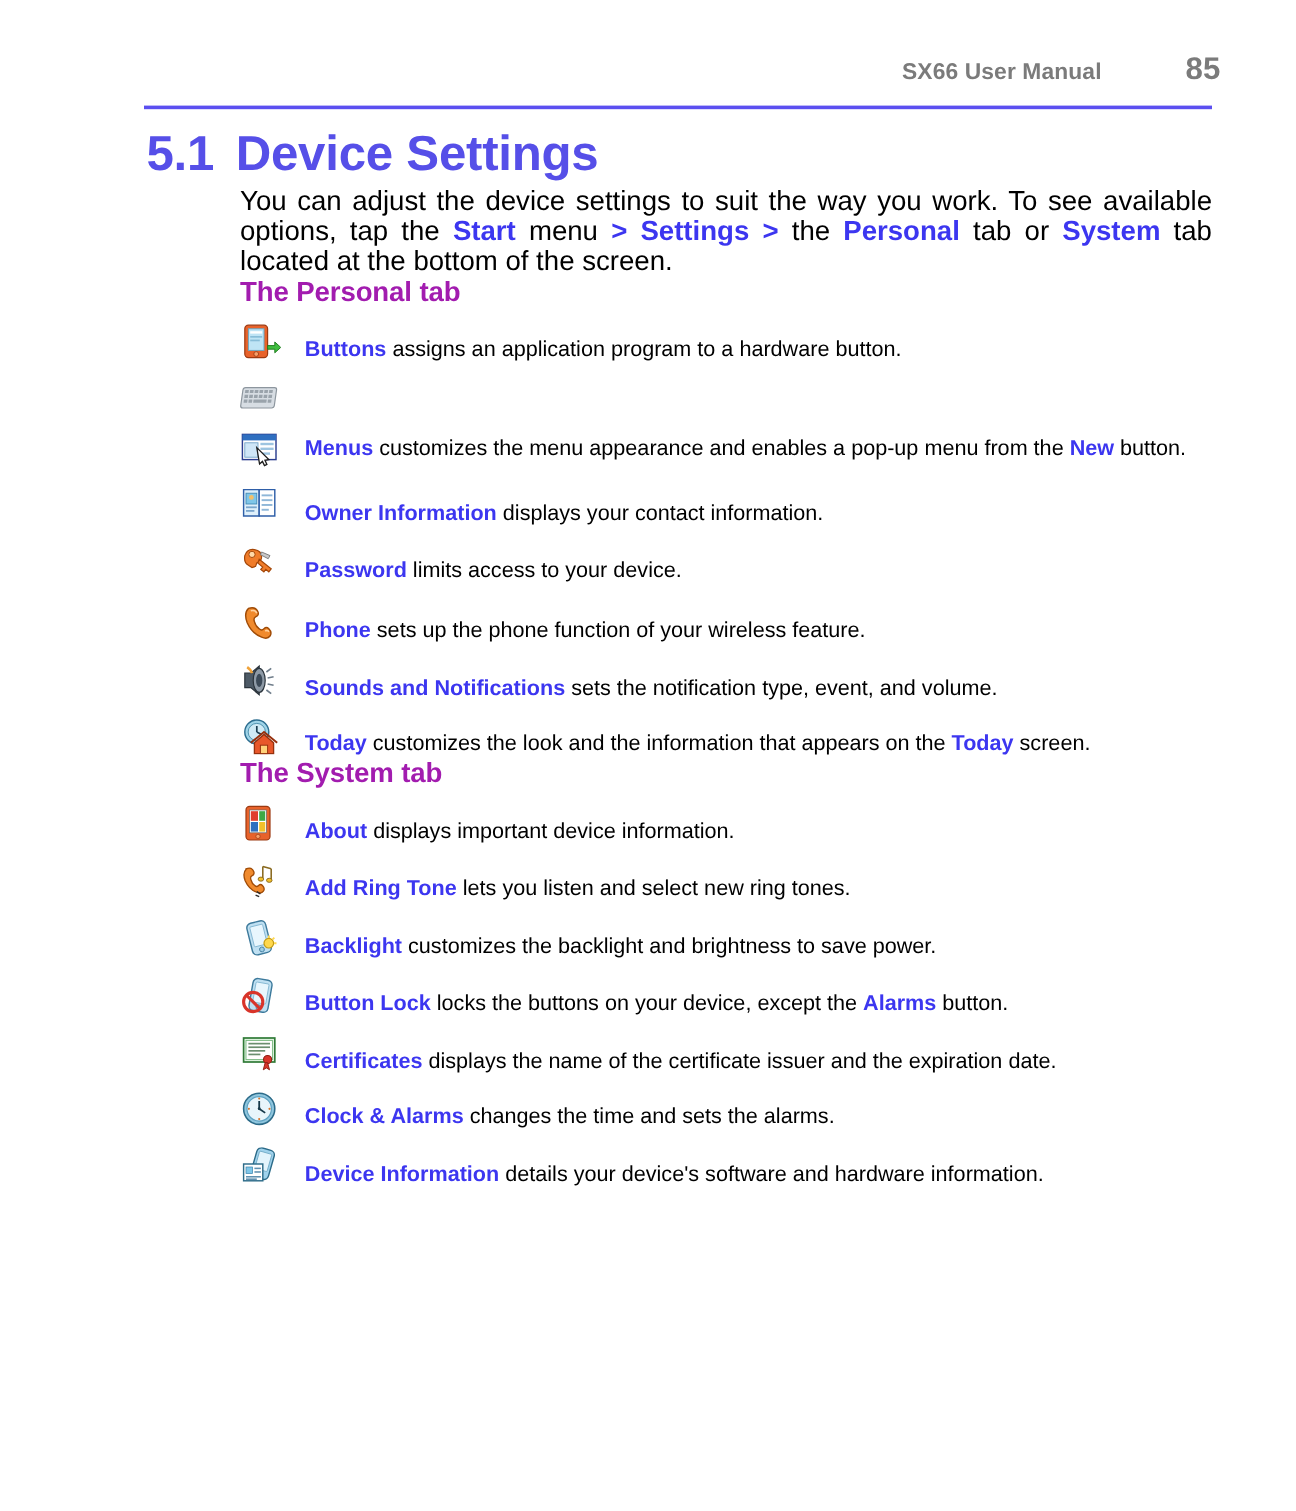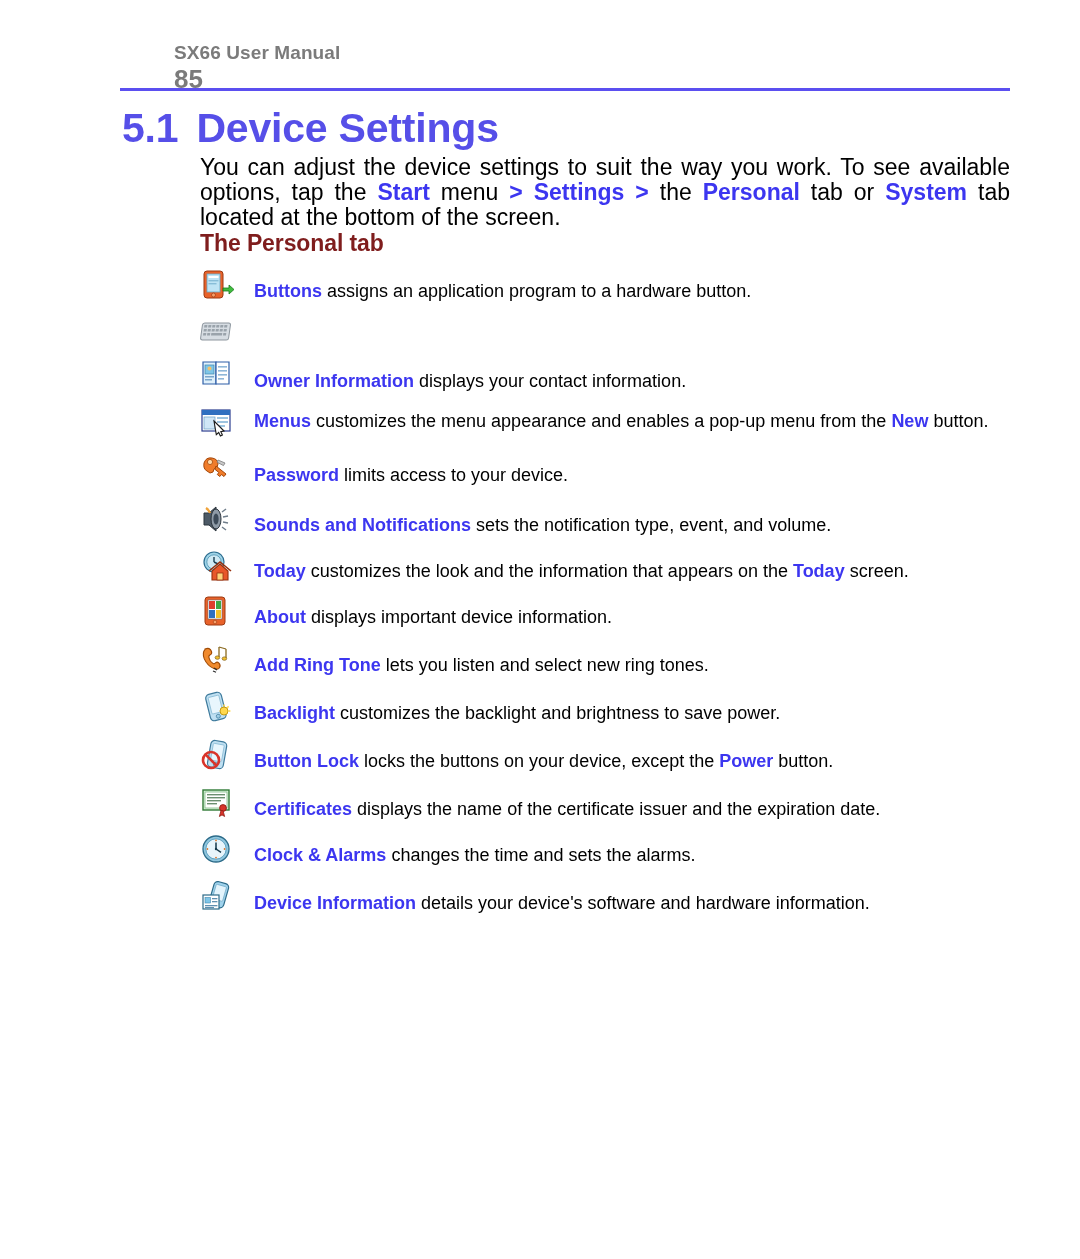--- a/index.html
+++ b/index.html
@@ -19,27 +19,26 @@
     position: relative;
     width: 1080px;
     height: 1259px;
     box-sizing: border-box;
     padding: 0;
   }
 
   
   .header {
     position: absolute;
-    left: 104px;
+    left: 124px;
     top: 42px;
     width: 890px;
     display: flex;
     align-items: baseline;
     justify-content: flex-end;
-    flex-direction: column;
   }
   .header-title {
     font-size: 19px;
     font-weight: bold;
     color: #7b7b7b;
     letter-spacing: 0.1px;
   }
   .header-page {
     font-size: 26px;
     font-weight: bold;
@@ -87,21 +86,21 @@
     color: #000;
   }
   .kw {
     color: #3c36f0;
     font-weight: bold;
   }
 
   h2.section {
     font-size: 23px;
     font-weight: bold;
-    color: #7f1d1d;
+    color: #a21caf;
     margin: 0;
     padding: 0;
     letter-spacing: -0.1px;
   }
   .section-personal { margin-top: 38px; }
   .section-system   { margin-top: 58px; }
 
   
   .entries { margin-top: 12px; }
   .entry {
@@ -208,65 +207,75 @@
                 <rect x="4" y="12" width="3" height="2.6"></rect>
                   <rect x="8" y="12" width="3" height="2.6"></rect>
                 <rect x="12" y="12" width="11" height="2.6"></rect>
                   <rect x="24" y="12" width="3" height="2.6"></rect>
               </g>
             </g>
           </svg>
         </span>
       </div>
 
+      <div class="entry e-menus two-line">
+        <span class="icon-slot">
+          <svg width="34" height="32" viewBox="0 0 34 32">
+            <rect x="2" y="3" width="28" height="21" fill="#ffffff" stroke="#2c3e8f" stroke-width="1.2"></rect>
+            <rect x="2" y="3" width="28" height="5" fill="#2f6fc0"></rect>
+            <rect x="4" y="10" width="11" height="12" fill="#cfe6f7" stroke="#6a9ec4" stroke-width="0.7"></rect>
+            <rect x="17" y="10" width="11" height="2" fill="#9dc4e0"></rect>
+            <rect x="17" y="14" width="11" height="2" fill="#9dc4e0"></rect>
+            <rect x="17" y="18" width="8" height="2" fill="#9dc4e0"></rect>
+            <path d="M14 14 l10 10 -3.2 0.6 1.6 3.4 -2 1 -1.7-3.5 -2.4 2.2 z" fill="#ffffff" stroke="#1b1b1b" stroke-width="1.1"></path>
+          </svg>
+        </span>
+        <span class="entry-text"><span class="kw">Menus</span><span> customizes the menu appearance and enables a pop-up menu from the </span><span class="kw">New</span><span> button.</span></span>
+      </div>
+
       <div class="entry e-owner">
         <span class="icon-slot">
           <svg width="34" height="32" viewBox="0 0 34 32">
             <path d="M3 3 h13 v22 h-13 z" fill="#dff0fb" stroke="#2f5fa8" stroke-width="1.2"></path>
             <path d="M16 3 h13 v22 h-13 z" fill="#ffffff" stroke="#2f5fa8" stroke-width="1.2"></path>
             <rect x="5" y="6" width="9" height="9" fill="#7fc6e8" stroke="#3f87b0" stroke-width="0.7"></rect>
             <circle cx="9.5" cy="9.5" r="2" fill="#f4c069"></circle>
             <rect x="5" y="17" width="9" height="1.5" fill="#7aa6cc"></rect>
             <rect x="5" y="20" width="7" height="1.5" fill="#7aa6cc"></rect>
             <rect x="18" y="7" width="9" height="1.6" fill="#8fb7d8"></rect>
             <rect x="18" y="11" width="9" height="1.6" fill="#8fb7d8"></rect>
             <rect x="18" y="15" width="9" height="1.6" fill="#8fb7d8"></rect>
             <rect x="18" y="19" width="6" height="1.6" fill="#8fb7d8"></rect>
           </svg>
         </span>
         <span class="entry-text"><span class="kw">Owner Information</span><span> displays your contact information.</span></span>
       </div>
 
-      <div class="entry e-menus two-line">
-        <span class="icon-slot">
-          <svg width="34" height="32" viewBox="0 0 34 32">
-            <rect x="2" y="3" width="28" height="21" fill="#ffffff" stroke="#2c3e8f" stroke-width="1.2"></rect>
-            <rect x="2" y="3" width="28" height="5" fill="#2f6fc0"></rect>
-            <rect x="4" y="10" width="11" height="12" fill="#cfe6f7" stroke="#6a9ec4" stroke-width="0.7"></rect>
-            <rect x="17" y="10" width="11" height="2" fill="#9dc4e0"></rect>
-            <rect x="17" y="14" width="11" height="2" fill="#9dc4e0"></rect>
-            <rect x="17" y="18" width="8" height="2" fill="#9dc4e0"></rect>
-            <path d="M14 14 l10 10 -3.2 0.6 1.6 3.4 -2 1 -1.7-3.5 -2.4 2.2 z" fill="#ffffff" stroke="#1b1b1b" stroke-width="1.1"></path>
-          </svg>
-        </span>
-        <span class="entry-text"><span class="kw">Menus</span><span> customizes the menu appearance and enables a pop-up menu from the </span><span class="kw">New</span><span> button.</span></span>
-      </div>
-
       <div class="entry e-password">
         <span class="icon-slot">
           <svg width="34" height="32" viewBox="0 0 34 32">
             <path d="M4 10 q2-6 8-5 q6 1 6 6 q0 4-4 5 l-1 3 -3 1 -3-2 q-4-2-3-8 z" fill="#f07c2a" stroke="#a44607" stroke-width="1"></path>
             <circle cx="10" cy="9" r="2.6" fill="#ffd9a8" stroke="#a44607" stroke-width="0.8"></circle>
             <path d="M16 13 l10 8 -2 2.5 -2.5-2 -1.6 2 -2.6-2 1.6-2 -4-3.2 z" fill="#f07c2a" stroke="#a44607" stroke-width="1"></path>
             <path d="M18 7 l7 3 -1.5 2.6 -6.5-3.4 z" fill="#c8c8c8" stroke="#7b7b7b" stroke-width="0.8"></path>
           </svg>
         </span>
         <span class="entry-text"><span class="kw">Password</span><span> limits access to your device.</span></span>
       </div>
 
+      <div class="entry e-phone">
+        <span class="icon-slot">
+          <svg width="34" height="32" viewBox="0 0 34 32">
+            <path d="M7 4 q6-2 8 3 q1 3 -2 4 q-2 1 -1 4 q1 4 4 6 q2 2 4 0 q2-2 4 0 q3 3 1 6 q-2 3 -7 1 q-8-3 -12-12 q-3-8 1-12 z" fill="#f08a2d" stroke="#a04b06" stroke-width="1.2"></path>
+            <path d="M9 6 q4-1 5 2" fill="none" stroke="#ffd2a0" stroke-width="1.4"></path>
+            <path d="M21 23 q2-1.5 3 0.6" fill="none" stroke="#ffd2a0" stroke-width="1.4"></path>
+          </svg>
+        </span>
+        <span class="entry-text"><span class="kw">Phone</span><span> sets up the phone function of your wireless feature.</span></span>
+      </div>
 
       <div class="entry e-sounds">
         <span class="icon-slot">
           <svg width="34" height="32" viewBox="0 0 34 32">
             <path d="M4 10 h5 l7-6 v24 l-7-6 h-5 z" fill="#4d5a66" stroke="#2b343c" stroke-width="1"></path>
             <ellipse cx="16" cy="16" rx="5" ry="10" fill="#8e9aa6" stroke="#2b343c" stroke-width="1"></ellipse>
             <ellipse cx="16" cy="16" rx="2.6" ry="5.5" fill="#3c4a58"></ellipse>
             <path d="M6 5 q3 2 4 5" fill="none" stroke="#f0a33a" stroke-width="2.2"></path>
             <g stroke="#6f7d8a" stroke-width="1.4" fill="none">
               <path d="M22 9 l4-3"></path>
@@ -288,20 +297,21 @@
             <path d="M12 31 l0 -9 8 -7 8 7 0 9 z" fill="#e8572a" stroke="#96300d" stroke-width="1.1"></path>
             <path d="M9 22 l11 -9 11 9" fill="none" stroke="#96300d" stroke-width="1.6"></path>
             <rect x="17" y="24" width="6" height="7" fill="#ffd27a" stroke="#96300d" stroke-width="0.8"></rect>
           </svg>
         </span>
         <span class="entry-text"><span class="kw">Today</span><span> customizes the look and the information that appears on the </span><span class="kw">Today</span><span> screen.</span></span>
       </div>
 
     </div>
 
+    <h2 class="section section-system">The System tab</h2>
 
     <div class="entries">
 
       <div class="entry e-about">
         <span class="icon-slot">
           <svg width="34" height="32" viewBox="0 0 34 32">
             <rect x="5" y="2" width="20" height="28" rx="3" fill="#e8622a" stroke="#9c3a12" stroke-width="1"></rect>
             <rect x="8" y="5" width="14" height="19" fill="#ffffff" stroke="#6a6a6a" stroke-width="0.6"></rect>
             <rect x="9" y="6" width="6" height="8" fill="#e03d2d"></rect>
             <rect x="16" y="6" width="5" height="8" fill="#3fa845"></rect>
@@ -357,21 +367,21 @@
           <svg width="34" height="32" viewBox="0 0 34 32">
             <g transform="rotate(10 17 16)">
               <rect x="9" y="2" width="16" height="27" rx="4" fill="#bfe0f2" stroke="#3d7a9c" stroke-width="1.2"></rect>
               <rect x="11.5" y="5" width="11" height="17" rx="1" fill="#e8f6fd" stroke="#7fb4d0" stroke-width="0.7"></rect>
               <circle cx="17" cy="25.5" r="2" fill="#9ecde4" stroke="#3d7a9c" stroke-width="0.7"></circle>
             </g>
             <circle cx="11" cy="21" r="8" fill="none" stroke="#d8342a" stroke-width="2.6"></circle>
             <path d="M5.6 15.6 l10.8 10.8" stroke="#d8342a" stroke-width="2.6"></path>
           </svg>
         </span>
-        <span class="entry-text"><span class="kw">Button Lock</span><span> locks the buttons on your device, except the </span><span class="kw">Power</span><span> button.</span></span>
+        <span class="entry-text"><span class="kw">Button Lock</span><span> locks the buttons on your device, except the </span><span class="kw">Alarms</span><span> button.</span></span>
       </div>
 
       <div class="entry e-cert">
         <span class="icon-slot">
           <svg width="34" height="32" viewBox="0 0 34 32">
             <rect x="3" y="3" width="26" height="20" fill="#dff3e0" stroke="#2f7a36" stroke-width="1.4"></rect>
             <rect x="5" y="5" width="22" height="16" fill="#ffffff" stroke="#6fb377" stroke-width="0.7"></rect>
             <g fill="#6b8f70">
               <rect x="7" y="7" width="18" height="1.4"></rect>
                 <rect x="7" y="10" width="18" height="1.4"></rect>

